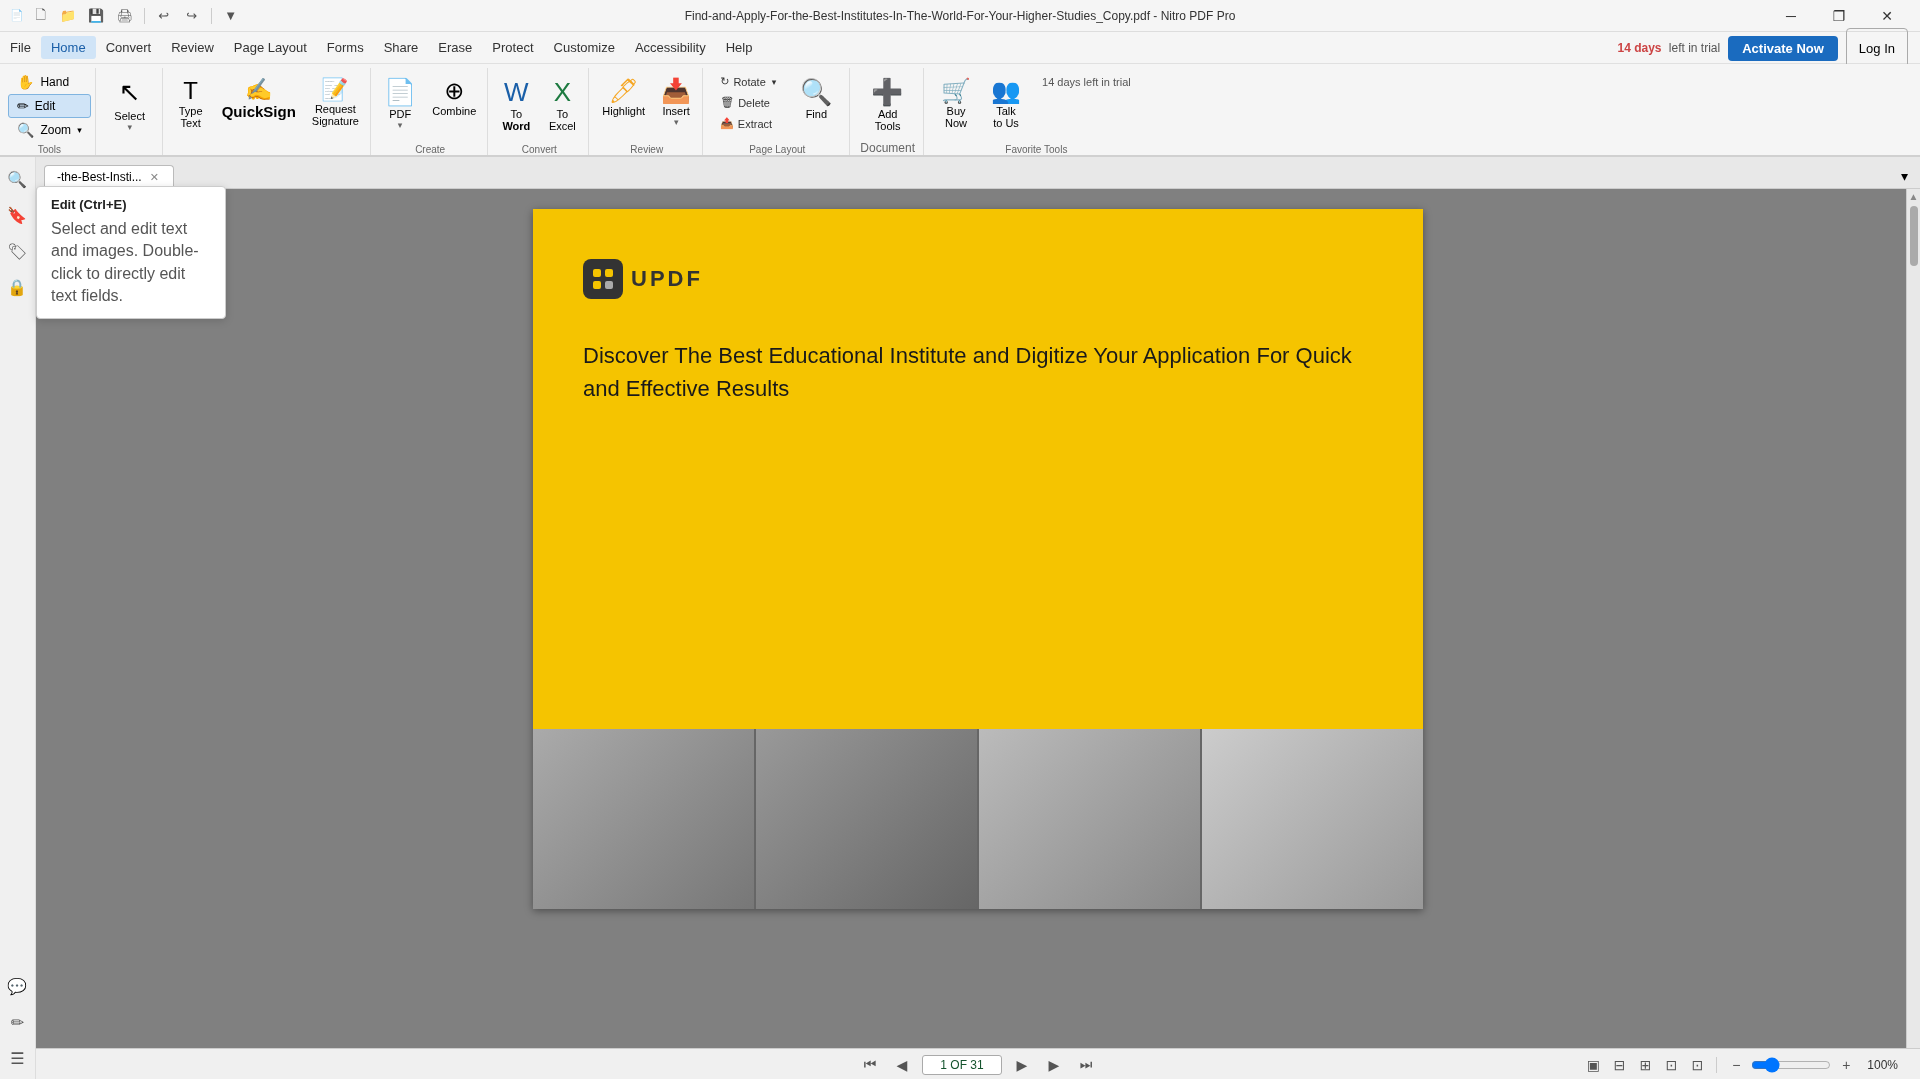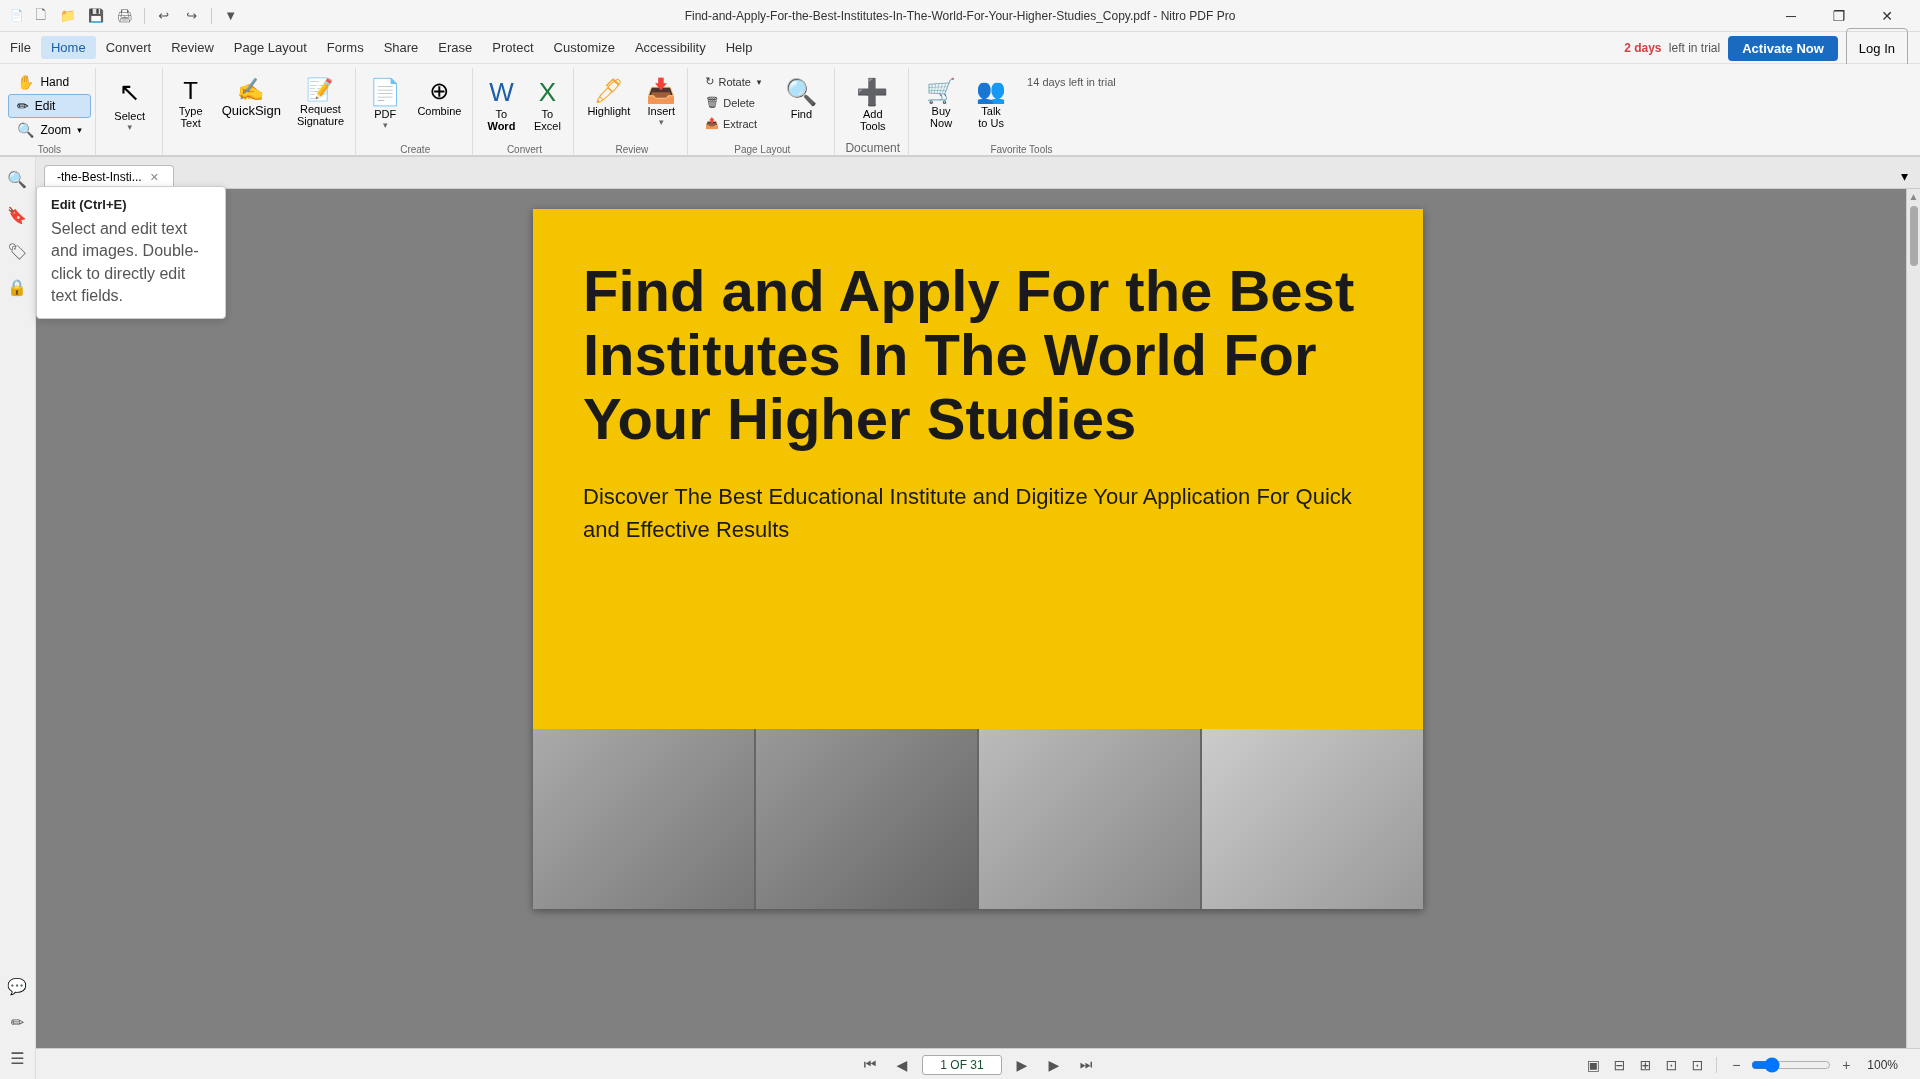--- a/index.html
+++ b/index.html
@@ -442,21 +442,21 @@
     <div class="menu-item">Forms</div>
     <div class="menu-item">Share</div>
     <div class="menu-item">Erase</div>
     <div class="menu-item">Protect</div>
     <div class="menu-item">Customize</div>
     <div class="menu-item">Accessibility</div>
     <div class="menu-item">Help</div>
   </div>
   <div class="trial-actions">
     <span>
-      <span style="color:#cc4444;font-weight:600;">2 days</span>
+      <span style="color:#cc4444;font-weight:600;">14 days</span>
       <span style="color:#555;margin-left:4px;">left in trial</span>
     </span>
     <button class="activate-btn">Activate Now</button>
     <button class="login-btn">Log In</button>
   </div>
 </div>
 
 <div class="ribbon" style="position:relative;">
 
   <div style="display:flex;flex-direction:column;gap:0;border-right:1px solid #ddd;padding:2px 4px 0;">
@@ -487,21 +487,21 @@
 
   <div style="display:flex;flex-direction:column;padding:4px 4px 0;border-right:1px solid #ddd;">
     <div style="display:flex;gap:2px;">
       <button class="ribbon-btn">
         <span style="font-size:24px;">T</span>
         <span style="font-size:11px;">Type</span>
         <span style="font-size:11px;">Text</span>
       </button>
       <button class="ribbon-btn">
         <span style="font-size:22px;">✍</span>
-        <span style="font-size:13px;text-align:right;">QuickSign</span>
+        <span style="font-size:15px;text-align:right;font-weight:bold;">QuickSign</span>
       </button>
       <button class="ribbon-btn">
         <span style="font-size:22px;">📝</span>
         <span style="font-size:11px;text-align:center;">Request</span>
         <span style="font-size:11px;text-align:center;">Signature</span>
       </button>
     </div>
     <div style="font-size:10px;color:#666;text-align:center;margin-top:auto;"> </div>
   </div>
 
@@ -629,22 +629,32 @@
       </div>
       <div class="tab-dropdown">▾</div>
     </div>
 
     <div style="display:flex;flex:1;overflow:hidden;">
       <div class="pdf-viewer">
 
         <div class="pdf-page">
           <div class="pdf-page-content">
 
-
-            <div class="pdf-title">Find and Apply For the Best Institutes In The World For Your Higher Studies</div>
+            <div class="updf-logo">
+              <div class="updf-logo-icon">
+                <svg width="24" height="24" viewBox="0 0 24 24">
+                  <rect x="2" y="2" width="8" height="8" rx="2" fill="#f5c400"></rect>
+                  <rect x="14" y="2" width="8" height="8" rx="2" fill="#f5c400"></rect>
+                  <rect x="2" y="14" width="8" height="8" rx="2" fill="#f5c400"></rect>
+                  <rect x="14" y="14" width="8" height="8" rx="2" fill="#aaa"></rect>
+                </svg>
+              </div>
+              <span class="updf-logo-text">UPDF</span>
+            </div>
+
 
             <div class="pdf-subtitle">Discover The Best Educational Institute and Digitize Your Application For Quick and Effective Results</div>
           </div>
 
           <div class="pdf-image-strip">
             <div class="img-strip-section">
               <div class="img-placeholder" style="background:linear-gradient(135deg, #aaa 0%, #777 100%);"></div>
             </div>
             <div class="img-strip-section">
               <div class="img-placeholder" style="background:linear-gradient(135deg, #999 0%, #666 100%);"></div>

